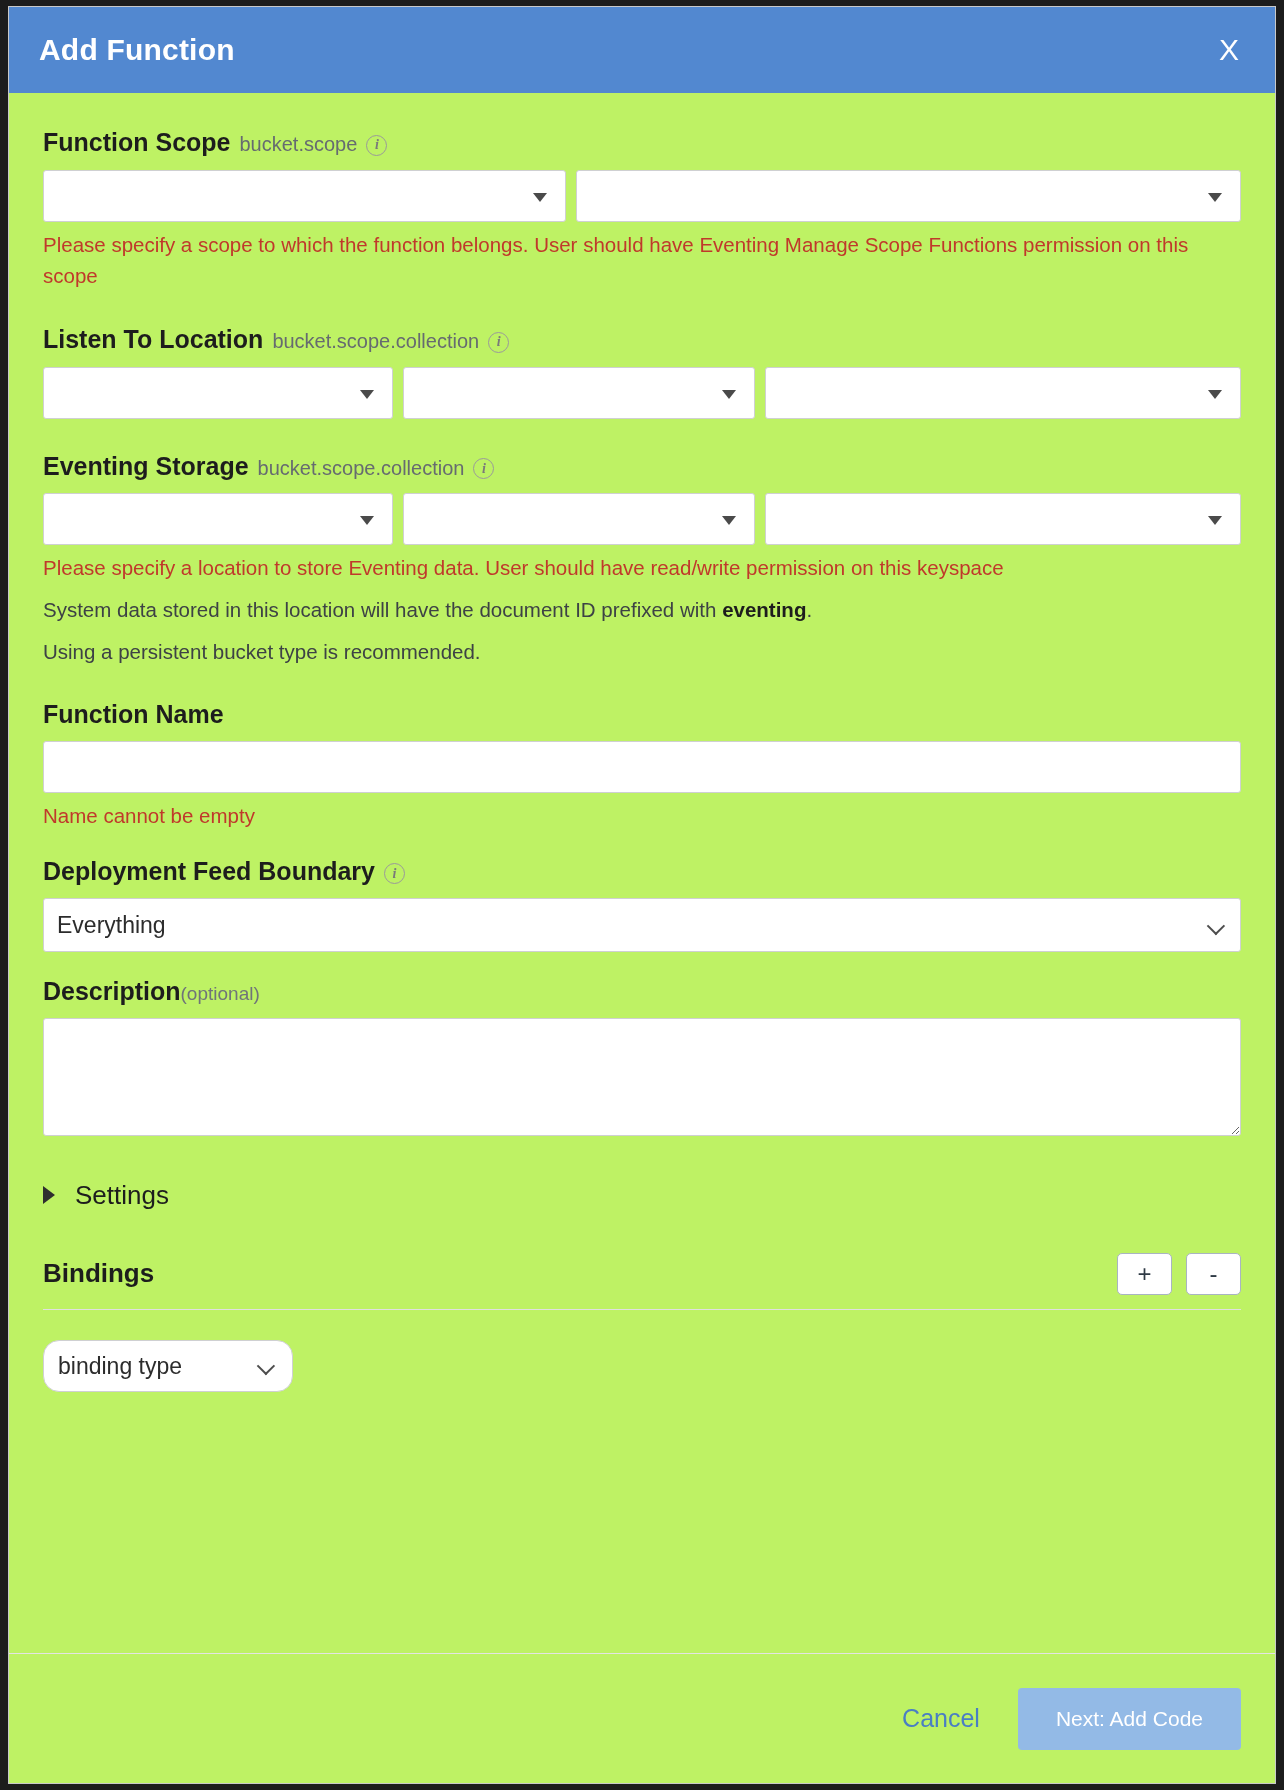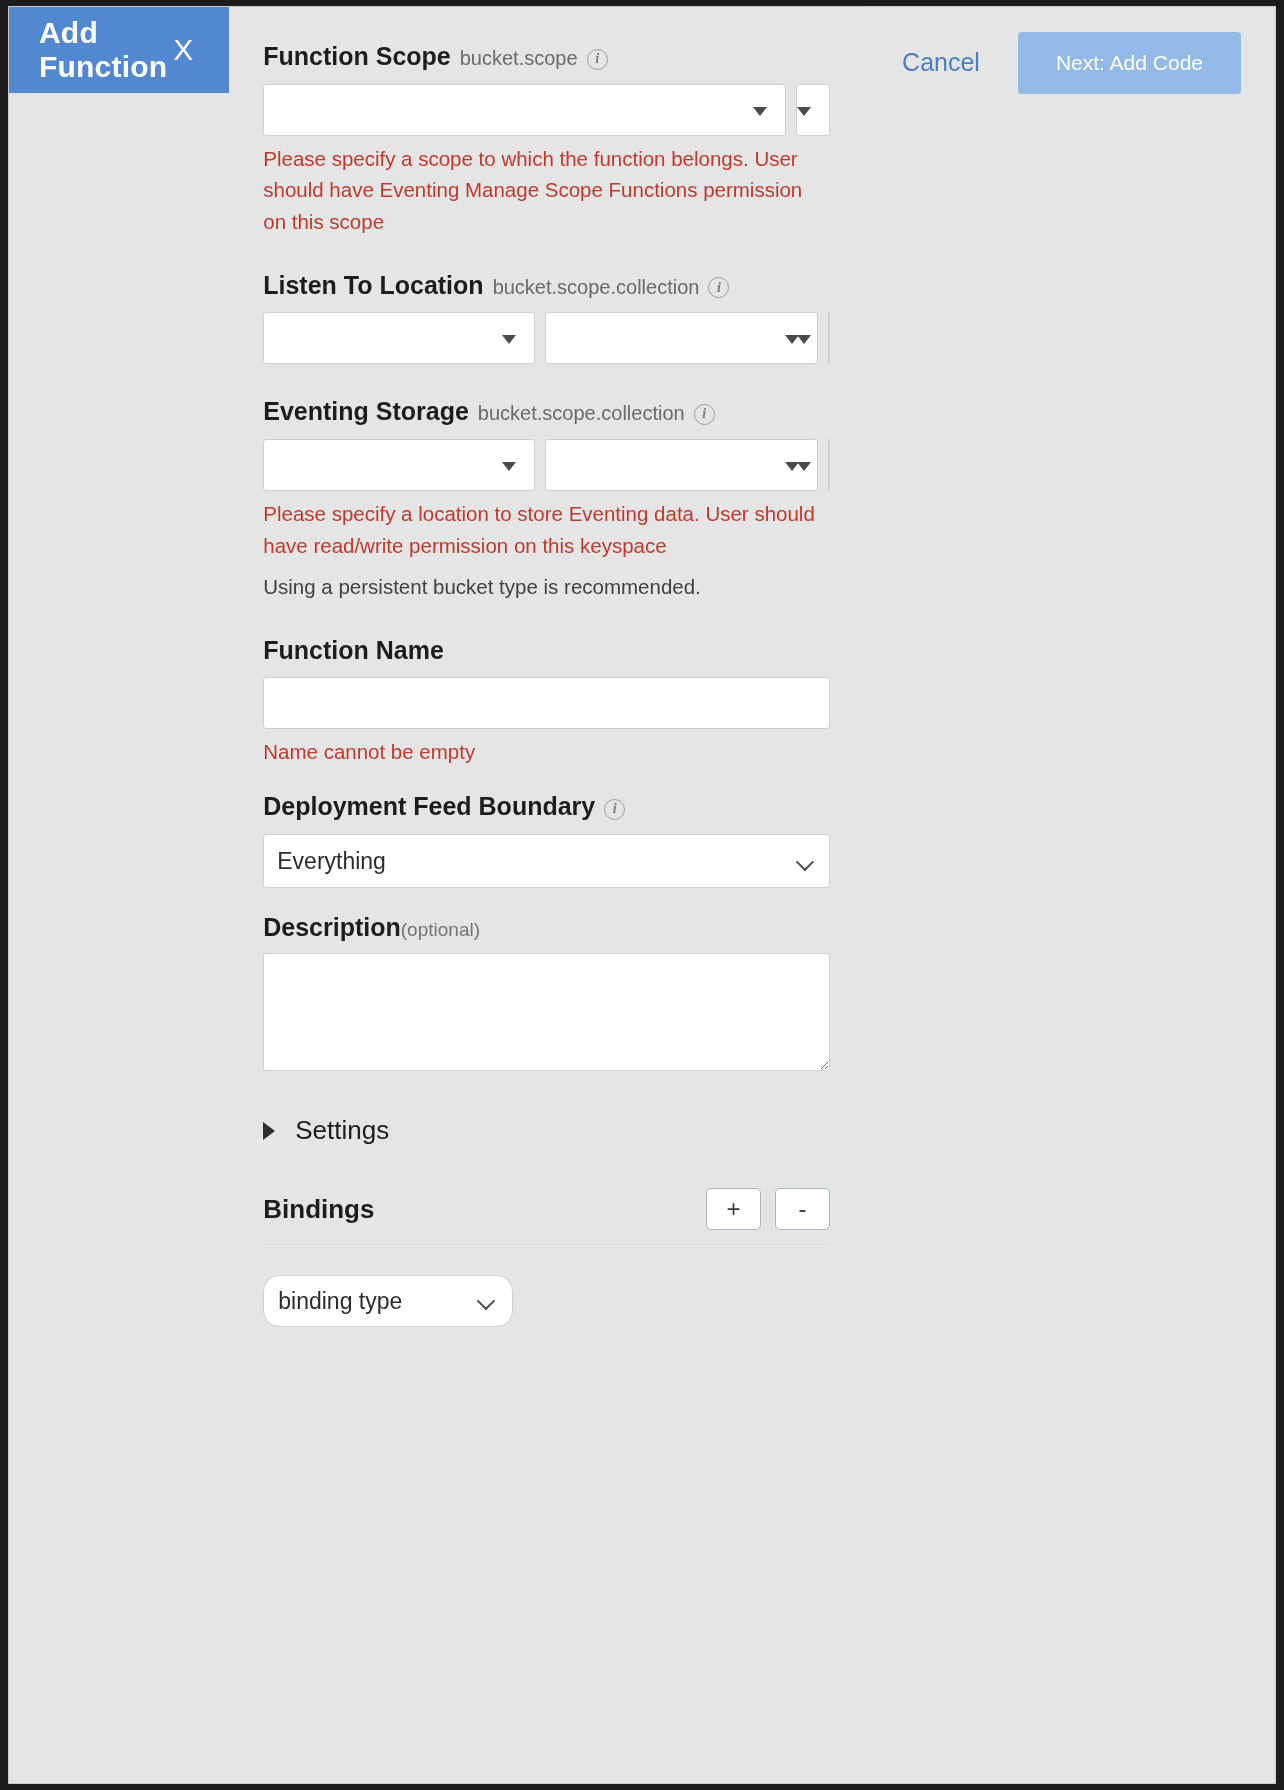--- a/index.html
+++ b/index.html
@@ -15,24 +15,24 @@
     background: #1c1c1c;
     overflow: hidden;
     box-sizing: border-box;
   }
   .dialog {
     position: absolute;
     left: 8px;
     top: 6px;
     width: 1268px;
     height: 1778px;
-    background: #e5e5e5;
-    box-sizing: border-box;
-    display: flex;
-    flex-direction: row;
+    background: #bef264;
+    box-sizing: border-box;
+    display: flex;
+    flex-direction: column;
     border: 1px solid #c9c9c9;
   }
   
   .dialog-header {
     height: 86px;
     min-height: 86px;
     background: #5288d0;
     display: flex;
     align-items: center;
     justify-content: space-between;
@@ -258,21 +258,21 @@
     margin-top: -5px;
     width: 11px; height: 11px;
     border-right: 2px solid #4d4d4d;
     border-bottom: 2px solid #4d4d4d;
     transform: rotate(45deg) translateY(-2px);
     pointer-events: none;
   }
   
   .dialog-footer {
     flex: 0 0 auto;
-    height: 110px;
+    height: 130px;
     border-top: 1px solid #e4e4e4;
     display: flex;
     align-items: center;
     justify-content: flex-end;
     padding: 0 34px;
     box-sizing: border-box;
     gap: 34px;
   }
   .link-btn {
     color: #4a7ec4;
@@ -343,20 +343,21 @@
         <span>Eventing Storage</span>
         <span class="sub">bucket.scope.collection</span>
         <span class="info-icon">i</span>
       </div>
       <div class="row">
         <div class="select-box" style="width:350px"></div>
         <div class="select-box" style="width:352px"></div>
         <div class="select-box" style="flex:1"></div>
       </div>
       <p class="err">Please specify a location to store Eventing data. User should have read/write permission on this keyspace</p>
+      <p class="note"><span>System data stored in this location will have the document ID prefixed with </span><b>eventing</b><span>.</span></p>
       <p class="note">Using a persistent bucket type is recommended.</p>
 
       <div class="spacer-34"></div>
 
       
       <div class="field-label">
         <span>Function Name</span>
       </div>
       <input class="text-input" type="text" placeholder="" style="">
       <p class="err">Name cannot be empty</p>

